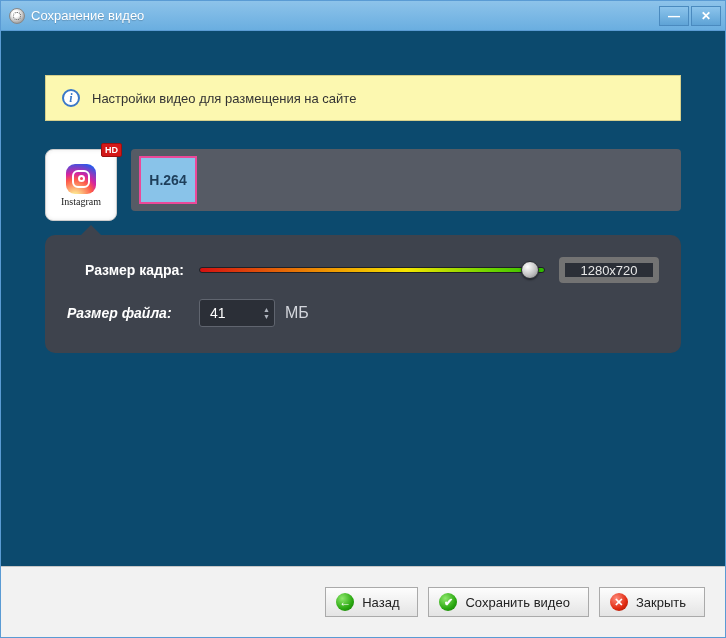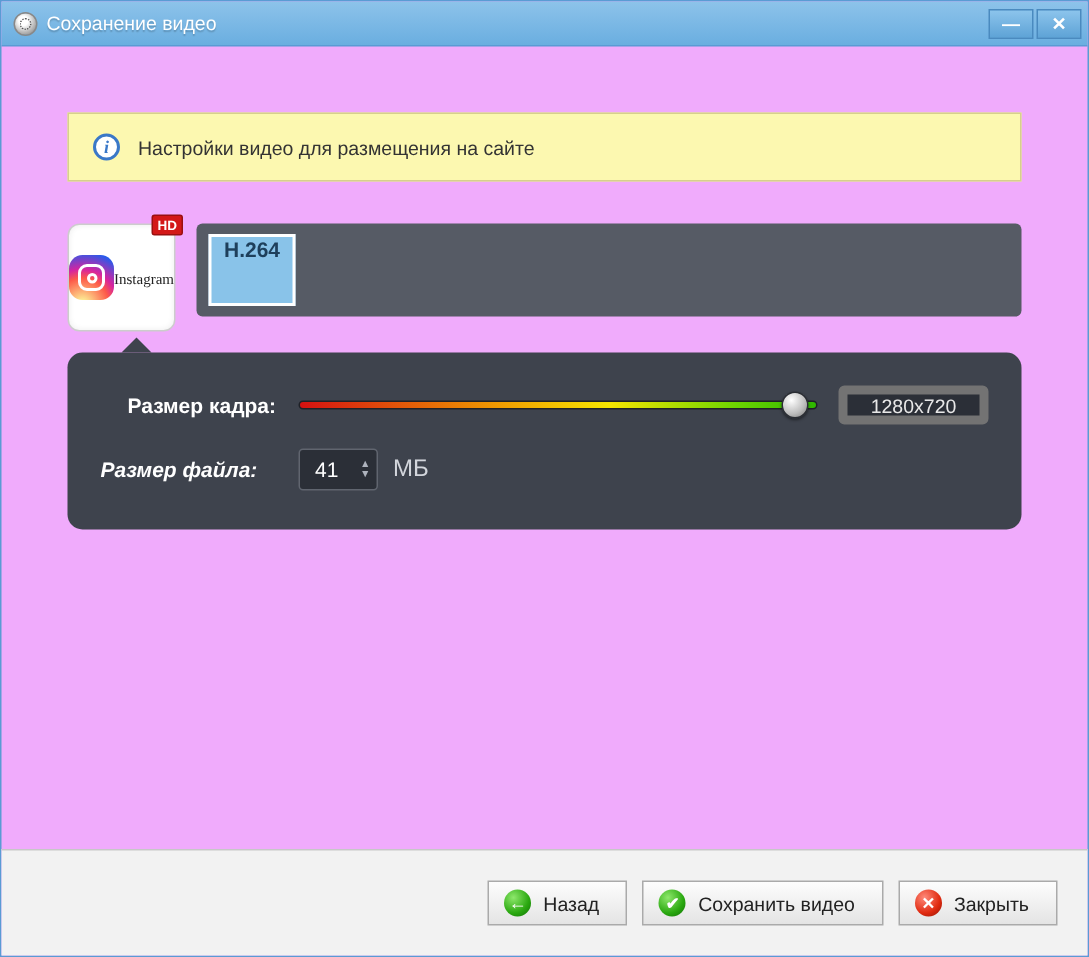--- a/index.html
+++ b/index.html
@@ -1,21 +1,21 @@
 <!DOCTYPE html>
 <html><head>
 <meta charset="utf-8">
 <style>
 * { box-sizing: border-box; margin: 0; padding: 0; font-family: "Segoe UI", Tahoma, sans-serif; }
 body { background: #fff; }
 
 .window {
   width: 726px; height: 638px;
   border: 1px solid #5a9bd4;
-  background: #f0abfc;
+  background: #0c4a6e;
   display: flex; flex-direction: column;
   position: relative;
 }
 
 
 .titlebar {
   height: 30px;
   background: linear-gradient(#8dc3ea, #6aaee0);
   display: flex; align-items: center;
   padding: 0 4px 0 8px;
@@ -81,21 +81,21 @@
 .preset-row {
   margin-top: 28px;
   display: flex; gap: 14px; align-items: flex-start;
 }
 .preset-tile {
   width: 72px; height: 72px;
   background: #fff;
   border: 1px solid #ccc;
   border-radius: 8px;
   position: relative;
-  display: flex; align-items: center; justify-content: center;
+  display: flex; flex-direction: column; align-items: center; justify-content: center;
   box-shadow: inset 0 0 4px rgba(0,0,0,.08);
 }
 .ig-icon {
   width: 30px; height: 30px;
   border-radius: 9px;
   background: radial-gradient(circle at 30% 110%, #fdf497 0%, #fdf497 5%, #fd5949 45%, #d6249f 60%, #285AEB 90%);
   display: flex; align-items: center; justify-content: center;
 }
 .ig-icon .ring {
   width: 18px; height: 18px;
@@ -115,22 +115,22 @@
 .codec-bar {
   flex: 1; height: 62px;
   background: #565b65;
   border-radius: 4px;
   display: flex; align-items: center;
   padding-left: 8px;
 }
 .codec-chip {
   width: 58px; height: 48px;
   background: #89c3e9;
-  border: 2px solid #ffffff;
-  display: flex; align-items: flex-start; justify-content: center;
+  border: 2px solid #ec4899;
+  display: flex; align-items: center; justify-content: center;
   color: #1e3f5b; font-weight: bold; font-size: 14px;
 }
 
 
 .panel {
   margin-top: 14px;
   background: #3e434d;
   border-radius: 10px;
   padding: 22px 22px 26px 22px;
   position: relative;
@@ -171,21 +171,21 @@
   background: #2b2f37;
   border: 6px solid #737373;
   border-radius: 4px;
   display: flex; align-items: center; justify-content: center;
   font-size: 13px; color: #e8e8e8;
 }
 
 .filesize-row { display: flex; align-items: center; }
 .filesize-row .label { width: 132px; font-weight: bold; font-style: italic; }
 .spinner {
-  width: 53px; height: 28px;
+  width: 76px; height: 28px;
   background: #2b2f37;
   border: 1px solid #60656f;
   border-radius: 3px;
   display: flex; align-items: center;
   padding: 0 4px 0 10px;
   color: #fff; font-size: 14px;
 }
 .spinner .val { flex: 1; }
 .spinner .arrows { display: flex; flex-direction: column; font-size: 7px; line-height: 7px; color: #aeb3bd; }
 .unit { margin-left: 10px; color: #d3d6dc; font-size: 16px; }

